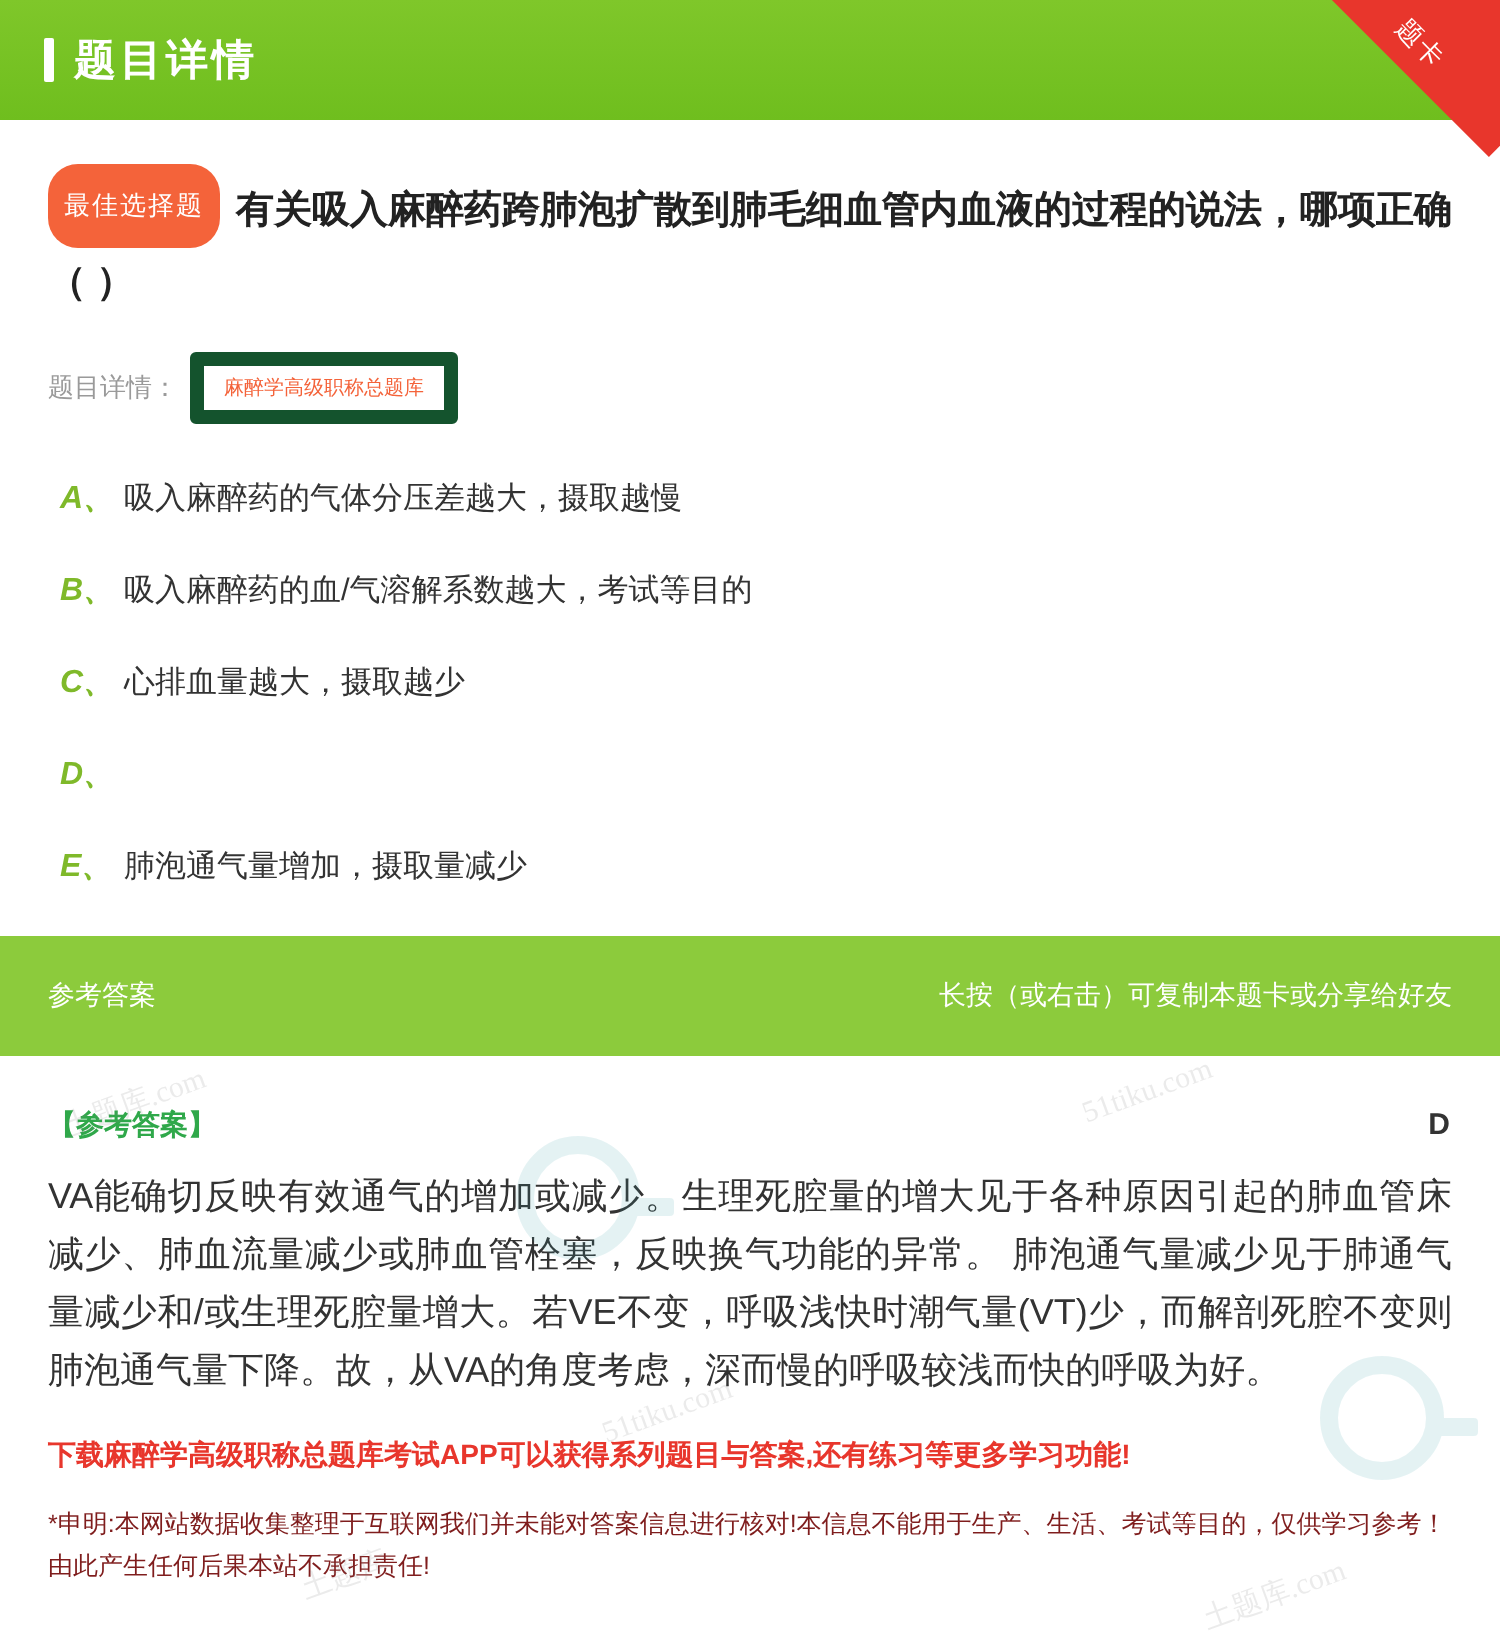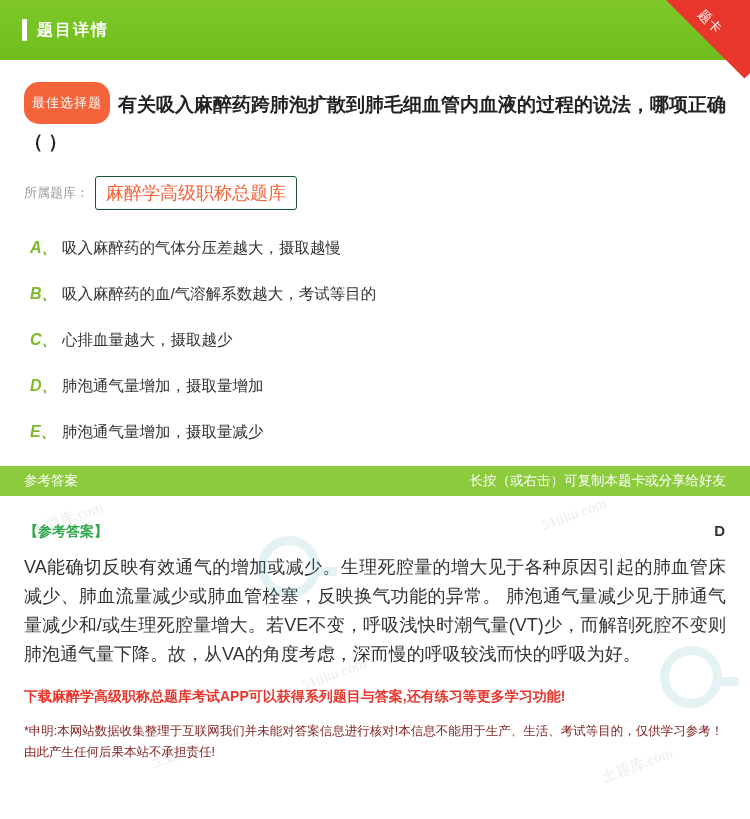--- a/index.html
+++ b/index.html
@@ -26,21 +26,21 @@
     padding-left: 22px;
   }
   .header-bar {
     width: 5px; height: 22px;
     background: #ffffff;
     margin-right: 10px;
     border-radius: 1px;
   }
   .header-title {
     color: #ffffff;
-    font-size: 16px;
+    font-size: 21px;
     letter-spacing: 2px;
     font-weight: bold;
   }
   .corner-ribbon {
     position: absolute;
     top: 0; right: 0;
     width: 92px; height: 92px;
     overflow: hidden;
   }
   .corner-ribbon .tri {
@@ -85,23 +85,23 @@
 
   .bank-row {
     margin-top: 16px;
     display: flex;
     align-items: center;
     font-size: 13px;
     color: #9a9a9a;
   }
   .bank-label { margin-right: 6px; }
   .bank-chip {
-    border: 1px solid #14532d;
+    border: 7px solid #14532d;
     color: #f4633a;
-    font-size: 18px;
+    font-size: 10px;
     padding: 4px 10px;
     border-radius: 3px;
   }
 
   
   .options { margin-top: 26px; }
   .option {
     display: flex;
     align-items: flex-start;
     margin-bottom: 22px;
@@ -118,21 +118,21 @@
   }
   .opt-text {
     color: #333;
     font-size: 15.5px;
     line-height: 24px;
   }
 
   
   .answer-bar {
     margin-top: 18px;
-    height: 30px;
+    height: 60px;
     background: #8ccb3c;
     display: flex;
     align-items: center;
     justify-content: space-between;
     padding: 0 24px;
     color: #ffffff;
     font-size: 13.5px;
   }
 
   
@@ -225,40 +225,39 @@
       <div class="tri-text">题卡</div>
     </div>
   </div>
 
   <div class="content">
     <div class="q-line">
       <span class="tag-best">最佳选择题</span><span class="q-text">有关吸入麻醉药跨肺泡扩散到肺毛细血管内血液的过程的说法，哪项正确（    ）</span>
     </div>
 
     <div class="bank-row">
-      <span class="bank-label">所属题库：</span>
+      <span class="bank-label">题目详情：</span>
       <span class="bank-chip">麻醉学高级职称总题库</span>
     </div>
 
     <div class="options">
       <div class="option">
         <span class="opt-key">A、</span>
         <span class="opt-text">吸入麻醉药的气体分压差越大，摄取越慢</span>
       </div>
       <div class="option">
         <span class="opt-key">B、</span>
         <span class="opt-text">吸入麻醉药的血/气溶解系数越大，考试等目的</span>
       </div>
       <div class="option">
         <span class="opt-key">C、</span>
         <span class="opt-text">心排血量越大，摄取越少</span>
       </div>
       <div class="option">
         <span class="opt-key">D、</span>
-        <span class="opt-text">肺泡通气量增加，摄取量增加</span>
       </div>
       <div class="option">
         <span class="opt-key">E、</span>
         <span class="opt-text">肺泡通气量增加，摄取量减少</span>
       </div>
     </div>
   </div>
 
   <div class="answer-bar">
     <span>参考答案</span>

